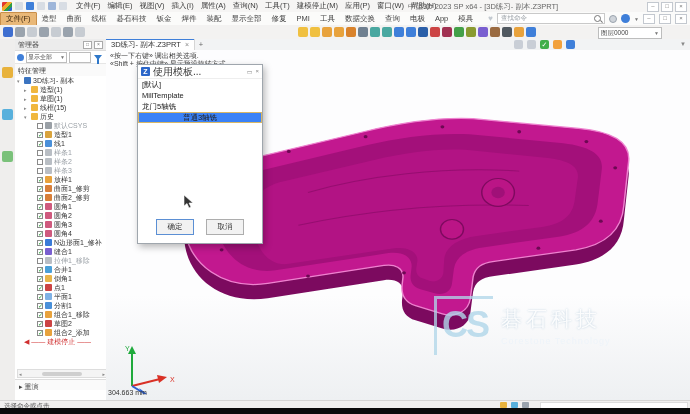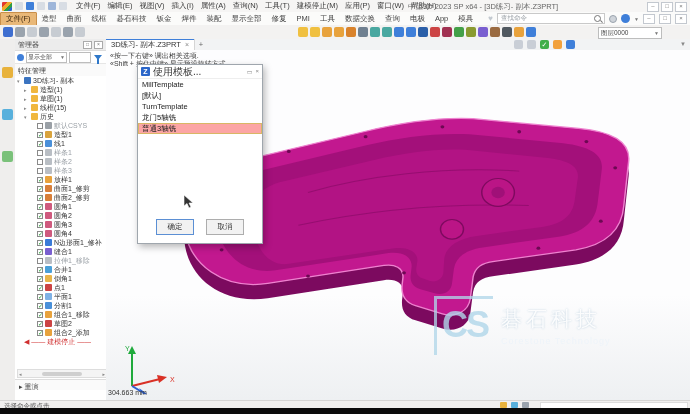--- a/index.html
+++ b/index.html
@@ -105,21 +105,21 @@
   #scalelabel{position:absolute;left:2px;top:339px;font-size:7px;color:#333;}
   
   #dialog{left:137px;top:64px;width:124px;height:178px;background:#fff;border:1px solid #9fa6ad;
           box-shadow:2px 3px 7px rgba(0,0,0,.28);z-index:5;}
   #dlgtitle{height:13px;display:flex;align-items:center;gap:3px;padding:0 3px;border-bottom:1px solid #eee;}
   #dlglogo{width:9px;height:9px;background:#2b66c9;border-radius:1px;color:#fff;font-size:7px;
            line-height:9px;text-align:center;font-weight:bold;}
   #dlgtitletext{font-size:10px;color:#333;flex:1;}
   #dlgbtnsicons{display:flex;gap:3px;color:#888;font-size:6px;}
   .drow{height:11px;line-height:11px;font-size:7.5px;padding:0 4px;color:#222;white-space:nowrap;}
-  .drow.selected{background:#fca5a5;outline:1px solid #d9b765;outline-offset:-1px;}
+  .drow.selected{background:#3b82f6;outline:1px solid #d9b765;outline-offset:-1px;text-align:center;}
   .dbtn{position:absolute;bottom:8px;width:36px;height:14px;background:#f2f2f2;border:1px solid #adadad;
         font-size:7.5px;text-align:center;line-height:13px;color:#333;}
   #okbtn{left:18px;border:1px solid #5b8fd4;}
   #cancelbtn{left:68px;text-align:center;}
   #dlgcursor{position:absolute;left:46px;top:130px;}
   
   #statusbar{left:0;top:400px;width:690px;height:8px;background:#f1f0ef;border-top:1px solid #d6d5d4;
              font-size:6.5px;color:#555;}
   #statusleft{position:absolute;left:4px;top:1px;}
   #statusicons{position:absolute;left:500px;top:1px;display:flex;gap:2px;}
@@ -534,23 +534,22 @@
   <div id="dlgtitle">
     <span id="dlglogo">Z</span>
     <span id="dlgtitletext">使用模板...</span>
     <span id="dlgbtnsicons">
       <span>▭</span>
       <span>×</span>
     </span>
   </div>
   <div>
 
-  <div class="drow">MillTemplate</div>
-      <div class="drow">[默认]</div>
-      <div class="drow">TurnTemplate</div>
+  <div class="drow">[默认]</div>
+      <div class="drow">MillTemplate</div>
       <div class="drow">龙门5轴铣</div>
       <div class="drow selected">普通3轴铣</div>
     </div>
   <span class="dbtn" id="okbtn">确定</span>
   <span class="dbtn" id="cancelbtn">取消</span>
   <svg id="dlgcursor" width="10" height="14" viewBox="0 0 10 14">
     <polygon points="0,0 0,11 3,8.5 5,13 7,12 5,8 9,8" fill="#333" stroke="#fff" stroke-width="0.6"></polygon>
   </svg>
 </div>
 

